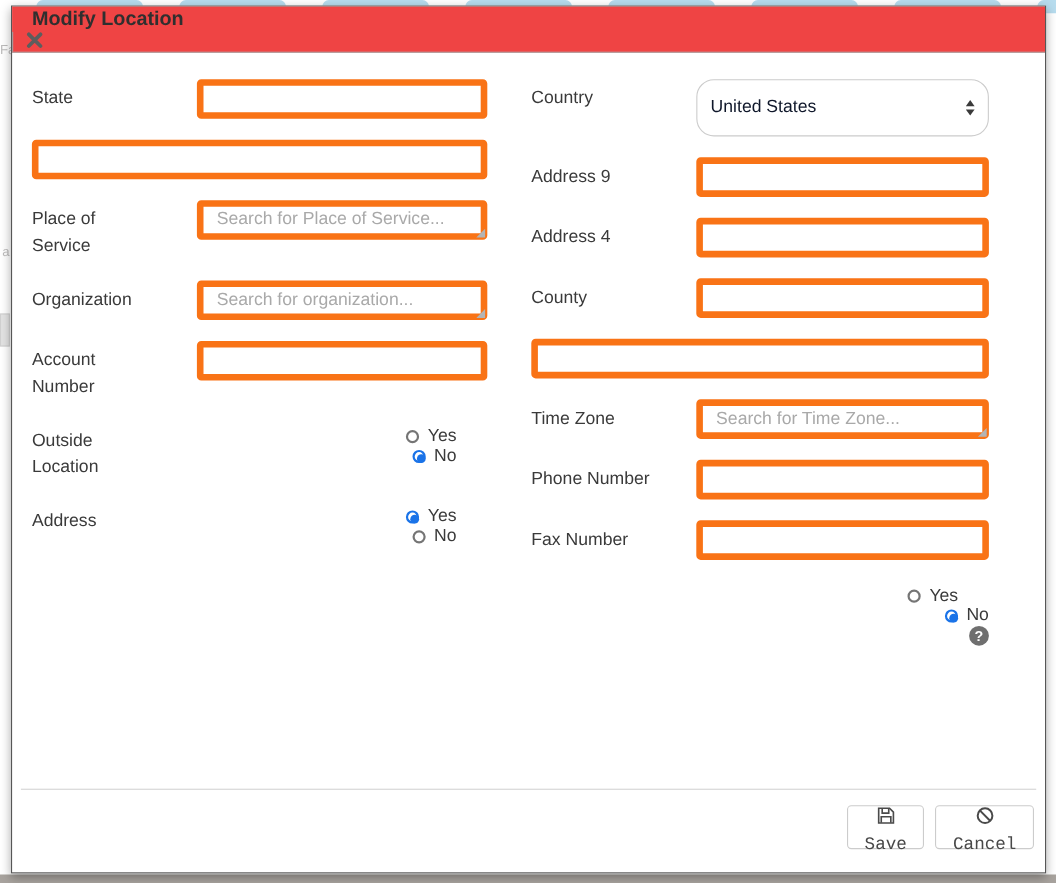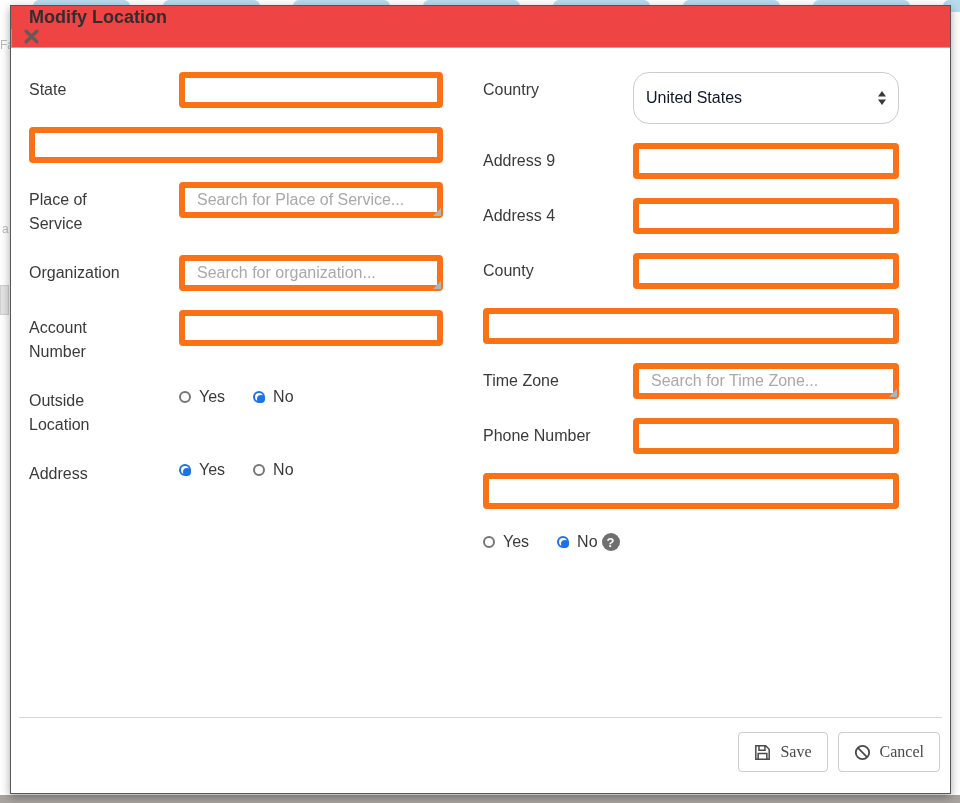--- a/index.html
+++ b/index.html
@@ -38,39 +38,39 @@
                 padding:6px 12px; font-size:16px; color:#444;
                 font-family:"Liberation Sans", sans-serif; background:#fff; }
   .text-input::placeholder { color:#a9a9a9; opacity:1; }
   .grip { position:absolute; right:2px; bottom:2px; width:0; height:0;
           border-bottom:8px solid #b4b4b4; border-left:8px solid transparent; }
   .select-box { height:52px; border:1px solid #ccc; border-radius:16px; background:#fff;
                 display:flex; align-items:center; justify-content:space-between;
                 padding:0 11px 0 12px; font-size:16px; color:#0f172a; cursor:pointer; }
   .caret-updown svg { display:block; }
 
-  .radio-line { display:flex; align-items:flex-end; padding-top:5px; }
+  .radio-line { display:flex; align-items:flex-end; padding-top:5px;flex-direction:column; }
   .radio-opt { display:flex; align-items:center; cursor:pointer; margin-right:28px; }
   .radio-circle { width:12px; height:12px; border:2px solid #757575; border-radius:50%;
                   background:#fff; position:relative; flex:none; }
   .radio-circle.on { border-color:#1a73e8; }
   .radio-circle.on::after { content:""; position:absolute; left:2px; top:2px;
                             width:8px; height:8px; border-radius:50%; background:#1a73e8; }
   .radio-text { font-size:16px; color:#3a3a3a; margin-left:8px; }
   .help-badge { width:18px; height:18px; border-radius:50%; background:#6f6f6f;
                 color:#fff; font-size:13px; font-weight:bold; display:flex;
                 align-items:center; justify-content:center; margin-left:4px; cursor:pointer; }
 
   
   .modal-footer { position:absolute; left:8px; right:8px; bottom:0; height:76px;
                   border-top:1px solid #d4d4d4; display:flex; justify-content:flex-end;
                   align-items:flex-start; padding:14px 2px 0 0; gap:10px; }
   .btn { height:40px; display:inline-flex; align-items:center; gap:9px; padding:0 15px;
          background:#fff; border:1px solid #ccc; border-radius:4px; font-size:16px;
-         color:#484848; cursor:pointer; font-family:Liberation Serif, serif; }
+         color:#484848; cursor:pointer; font-family:Liberation Mono, monospace;flex-direction:column; }
   .btn svg { display:block; }
 </style>
 </head>
 <body>
 
 <div>
   <div class="bg-tab" style="left:33px"></div>
   <div class="bg-tab" style="left:163px"></div>
   <div class="bg-tab" style="left:293px"></div>
   <div class="bg-tab" style="left:423px"></div>
@@ -222,20 +222,21 @@
       </div>
 
       <div class="form-row">
         <div class="field-label">Phone Number</div>
         <div class="field-control">
           <input class="text-input" type="text" value="" style="">
         </div>
       </div>
 
       <div class="form-row">
+        <div class="field-label">Fax Number</div>
         <div class="field-control">
           <input class="text-input" type="text" value="" style="">
         </div>
       </div>
 
       <div class="form-row">
         <div class="field-control radio-line">
           <span class="radio-opt">
             <span class="radio-circle"></span>
             <span class="radio-text">Yes</span>

